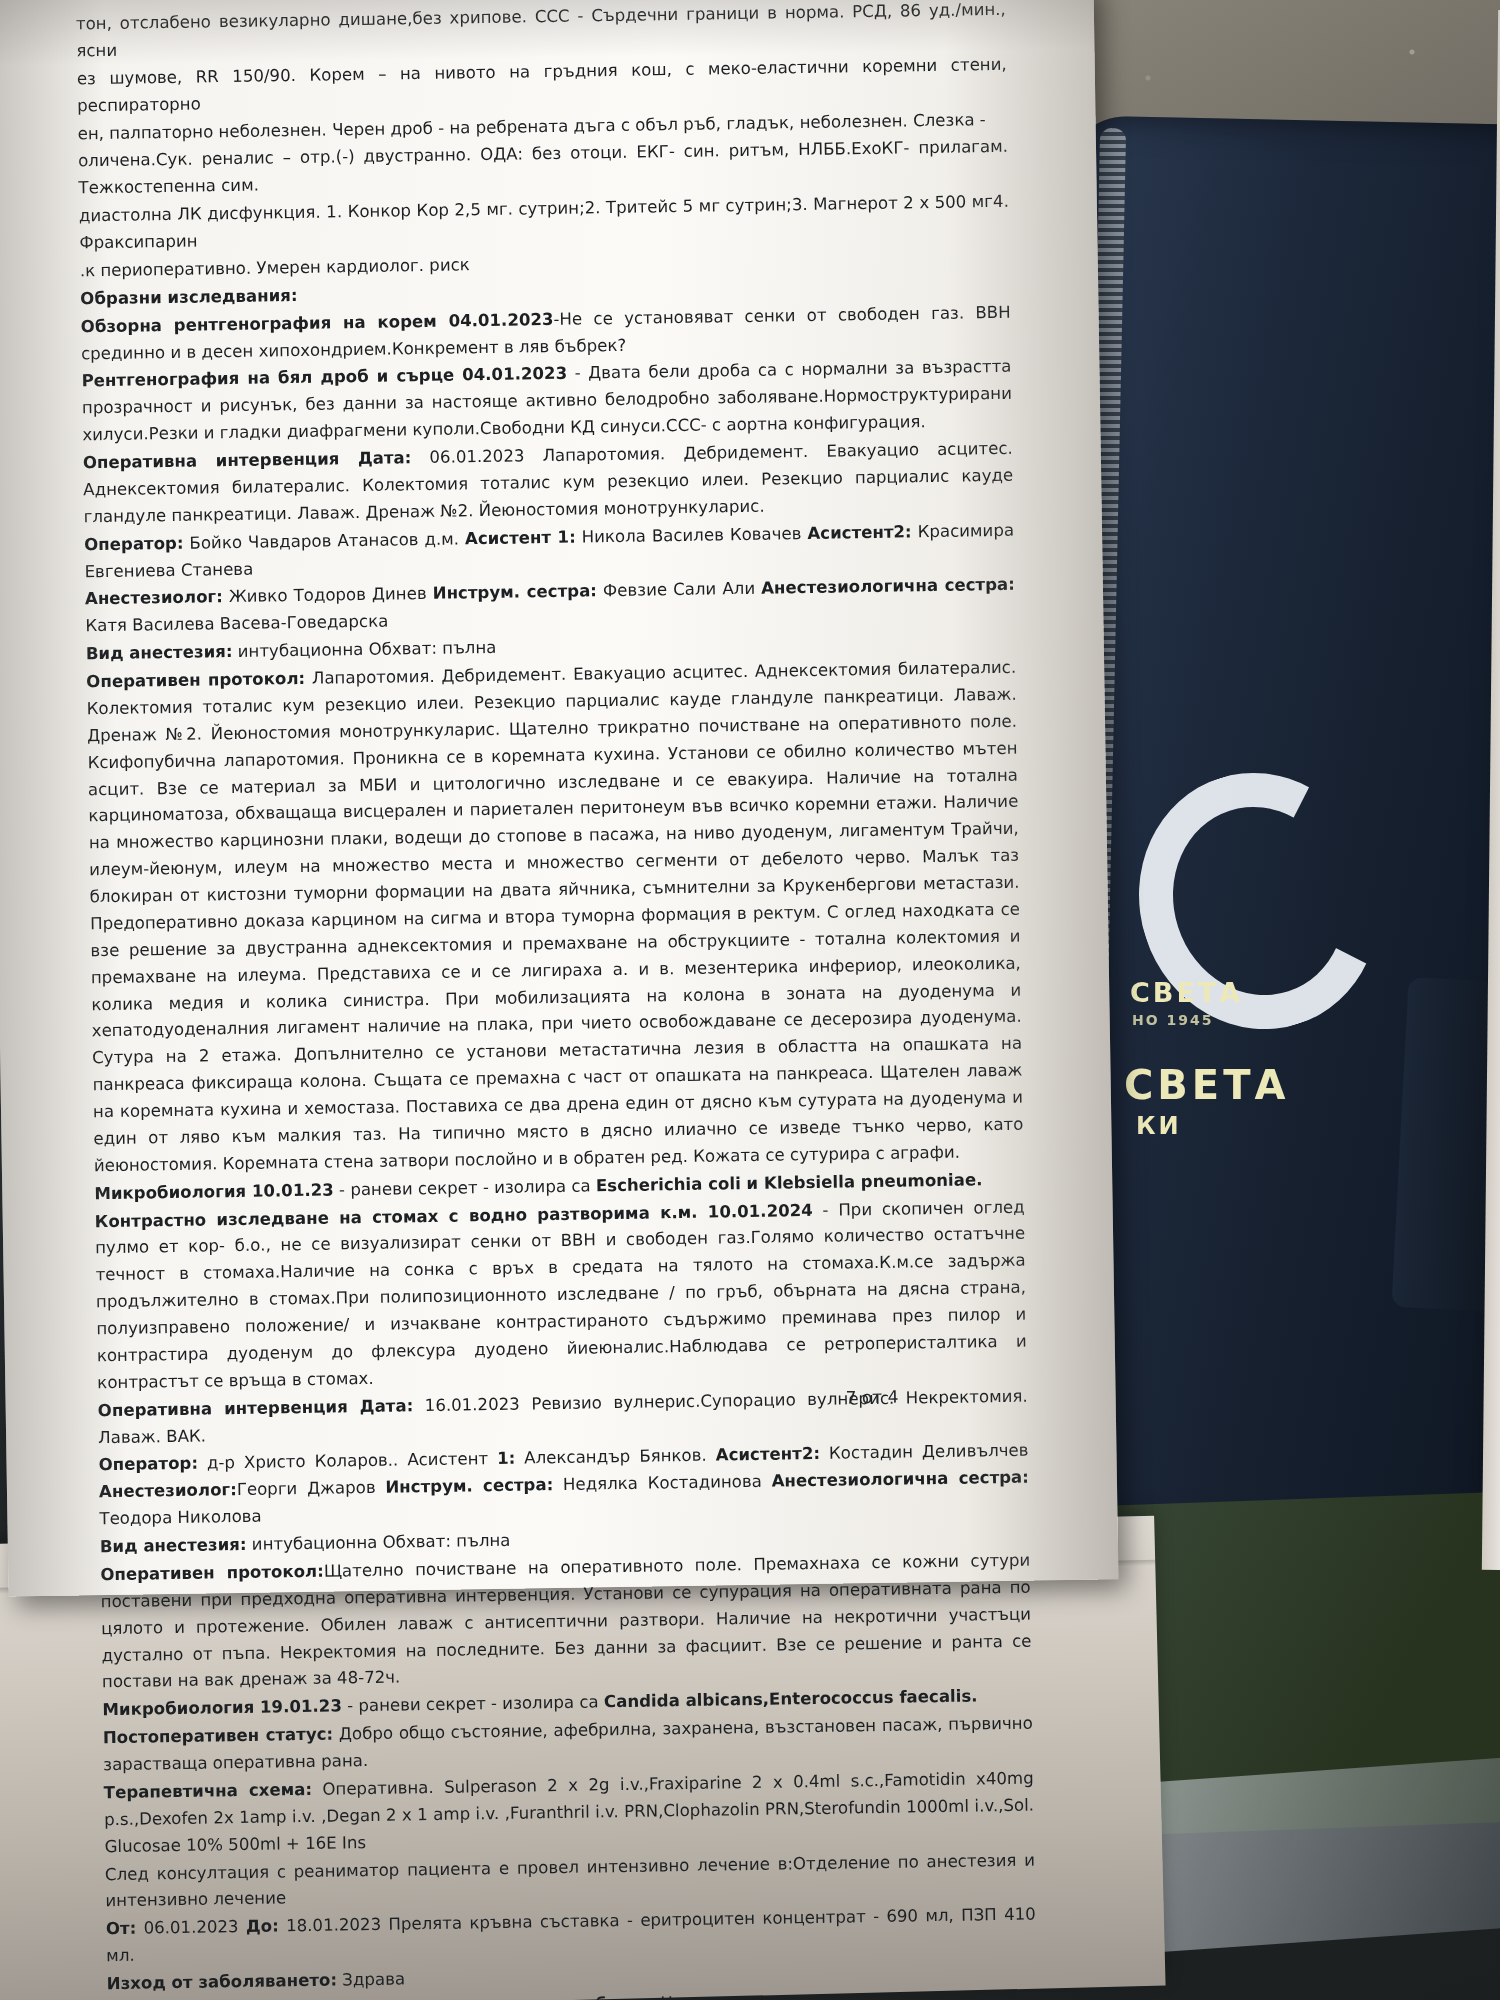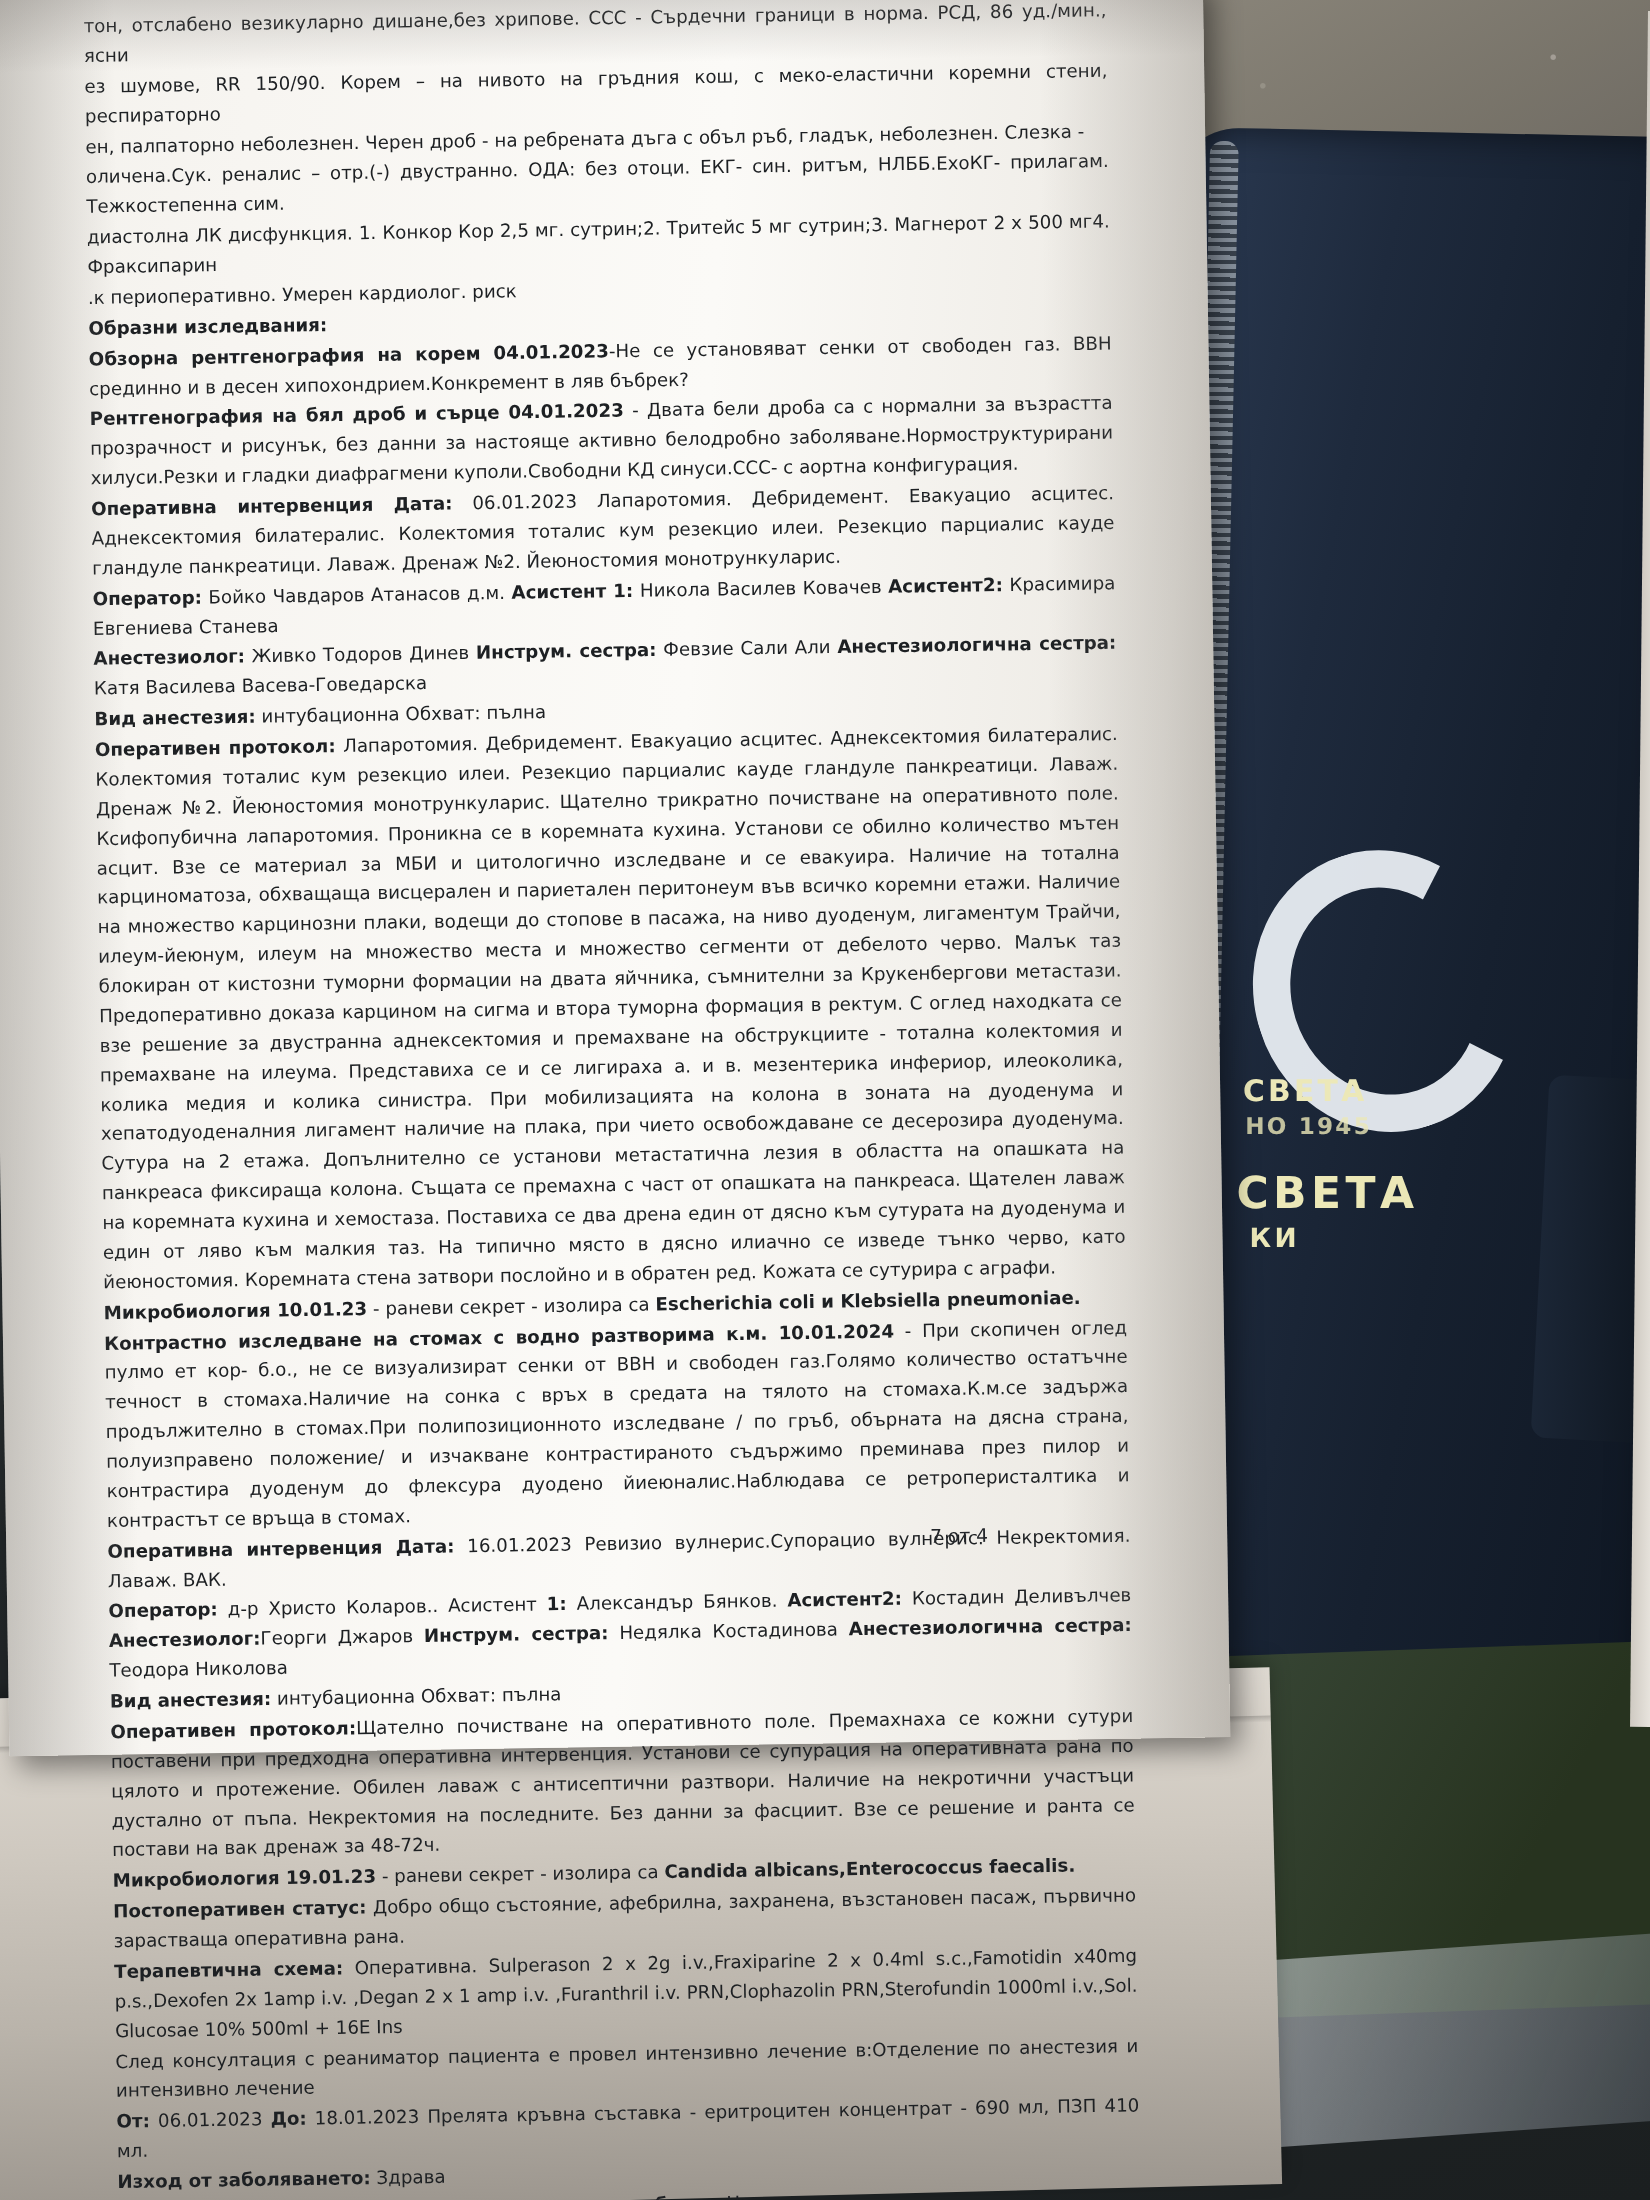--- a/index.html
+++ b/index.html
@@ -44,21 +44,21 @@
   }
   .logo-c{
     position:absolute;left:20px;top:0;width:170px;height:190px;
     border:34px solid #eef3f8;border-radius:50%;
     border-right-color:transparent;transform:rotate(-18deg);
   }
   .logo-text{
     position:absolute;left:10px;top:205px;font-size:27px;letter-spacing:3px;
     font-family:"DejaVu Sans",sans-serif;
   }
-  .logo-sub{position:absolute;left:12px;top:240px;font-size:21px;letter-spacing:2px;opacity:.8;text-align:center;}
+  .logo-sub{position:absolute;left:12px;top:240px;font-size:14px;letter-spacing:2px;opacity:.8;text-align:center;}
   .logo-big{position:absolute;left:4px;top:290px;font-size:40px;letter-spacing:4px;}
   .logo-big2{position:absolute;left:16px;top:340px;font-size:24px;letter-spacing:3px;}
   .strap{
     position:absolute;left:1400px;top:980px;width:120px;height:330px;
     background:linear-gradient(90deg,#1b2636,#0d141d);
     border-radius:14px;transform:rotate(3deg);
   }
   .green-cloth{
     position:absolute;left:1040px;top:1500px;width:470px;height:330px;
     background:linear-gradient(120deg,#3b4a3a,#27331f 70%);

